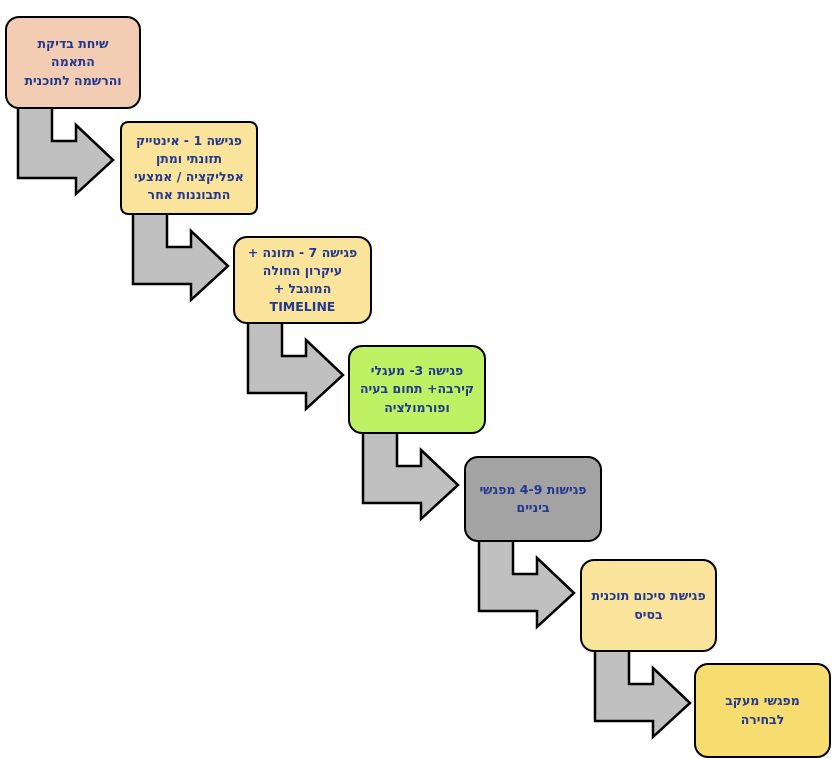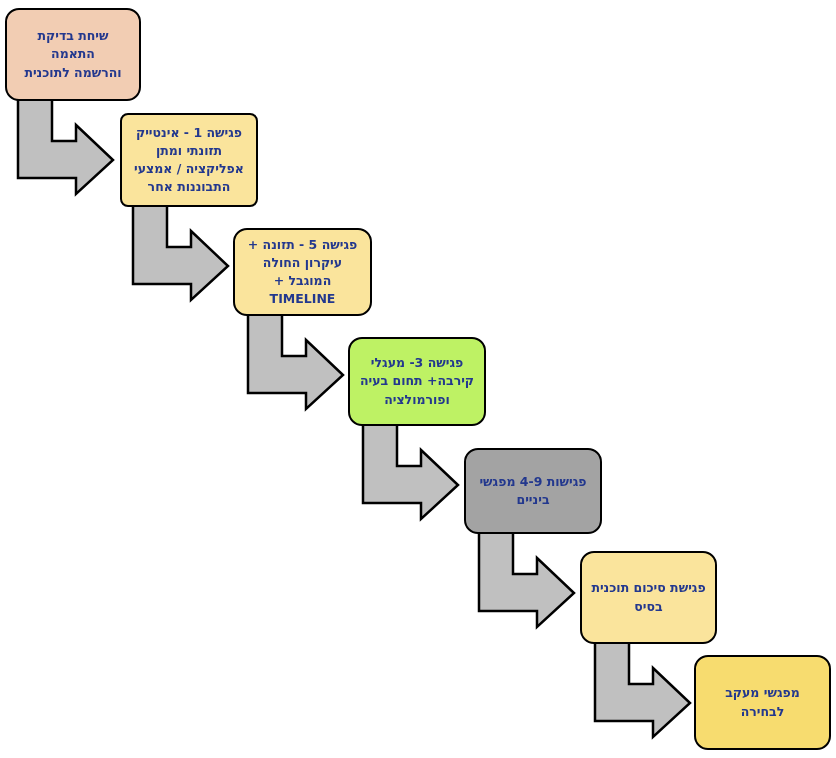--- a/index.html
+++ b/index.html
@@ -35,20 +35,21 @@
     justify-content: center;
     text-align: center;
     padding: 6px 9px;
     color: #23388e;
     font-weight: bold;
     font-size: 12.5px;
     line-height: 1.45;
     direction: rtl;
     unicode-bidi: isolate;
     z-index: 3;
+    margin-top: 8px;
   }
   .node-label {
     display: block;
     white-space: pre-line;
   }
   .fill-peach { background: #f2cdb3; }
   .fill-yellow { background: #fae49c; }
   .fill-gold { background: #f7dc6f; }
 </style>
 </head>
@@ -77,21 +78,21 @@
   </div>
 
   <div class="node fill-yellow" id="n2" style="left: 120px; top: 113px; width: 138px; height: 94px; background: rgb(250, 228, 156); border-color: rgb(0, 0, 0); color: rgb(35, 56, 142); border-radius: 8px;">
     <span class="node-label">פגישה 1 - אינטייק
 תזונתי ומתן
 אפליקציה / אמצעי
 התבוננות אחר</span>
   </div>
 
   <div class="node fill-yellow" id="n3" style="left: 233px; top: 228px; width: 139px; height: 88px; background: rgb(250, 228, 156); border-color: rgb(0, 0, 0); color: rgb(35, 56, 142);">
-    <span class="node-label">פגישה 5 - תזונה +
+    <span class="node-label">פגישה 7 - תזונה +
 עיקרון החולה
 המוגבל + TIMELINE</span>
   </div>
 
   <div class="node fill-yellow" id="n4" style="left: 348px; top: 337px; width: 138px; height: 89px; background: #bef264; border-color: rgb(0, 0, 0); color: rgb(35, 56, 142);">
     <span class="node-label">פגישה 3-  מעגלי
 קירבה+ תחום בעיה
 ופורמולציה</span>
   </div>
 

